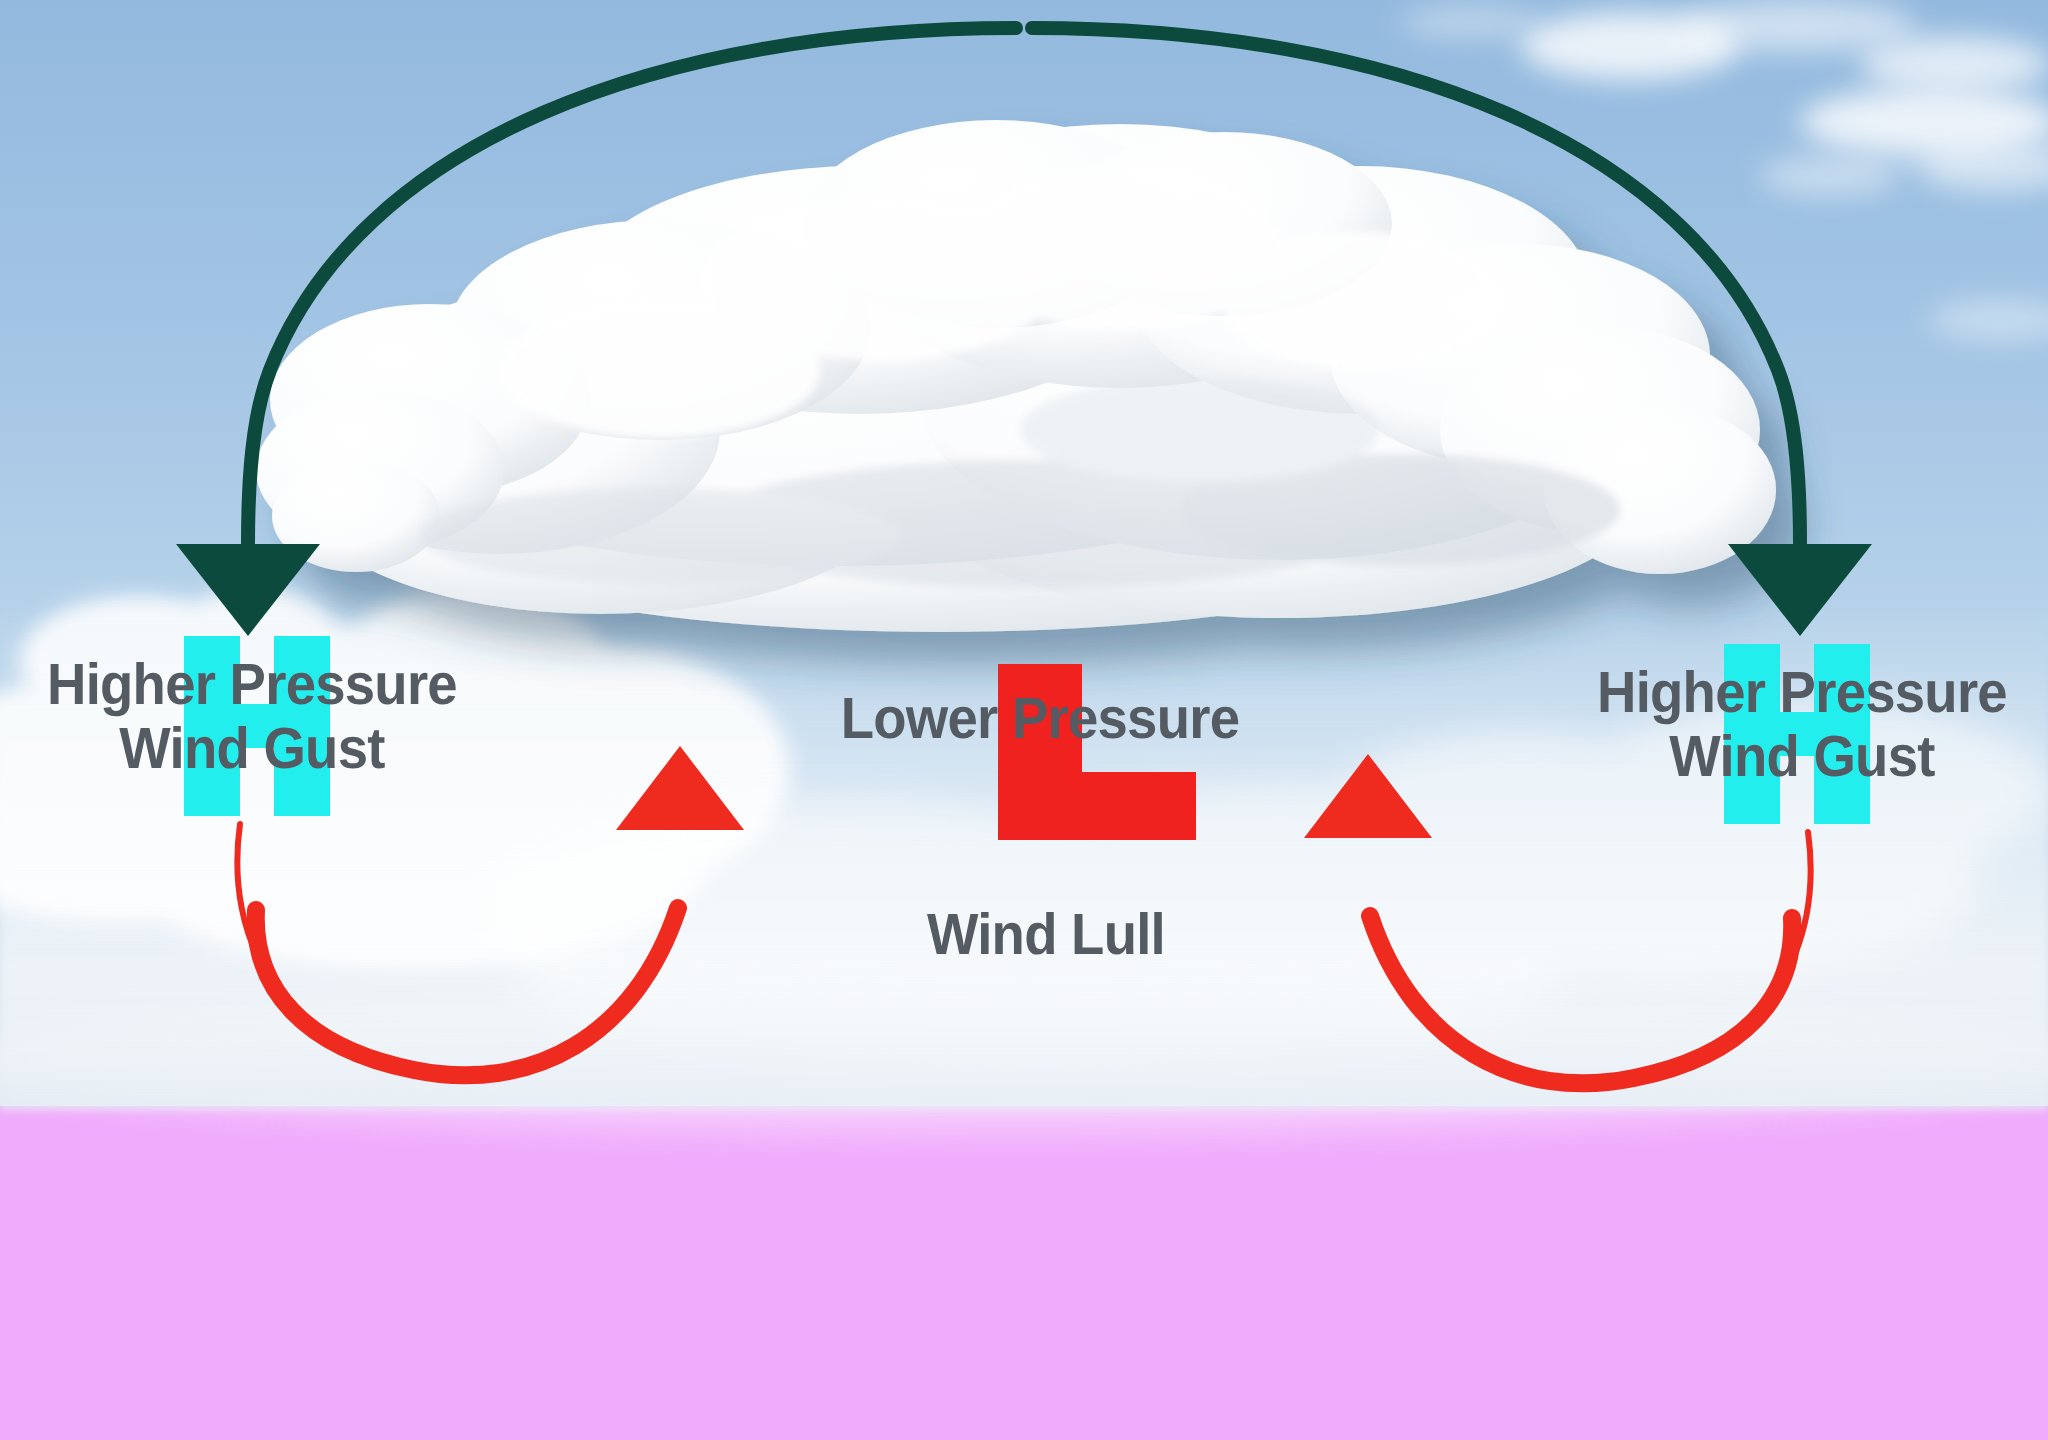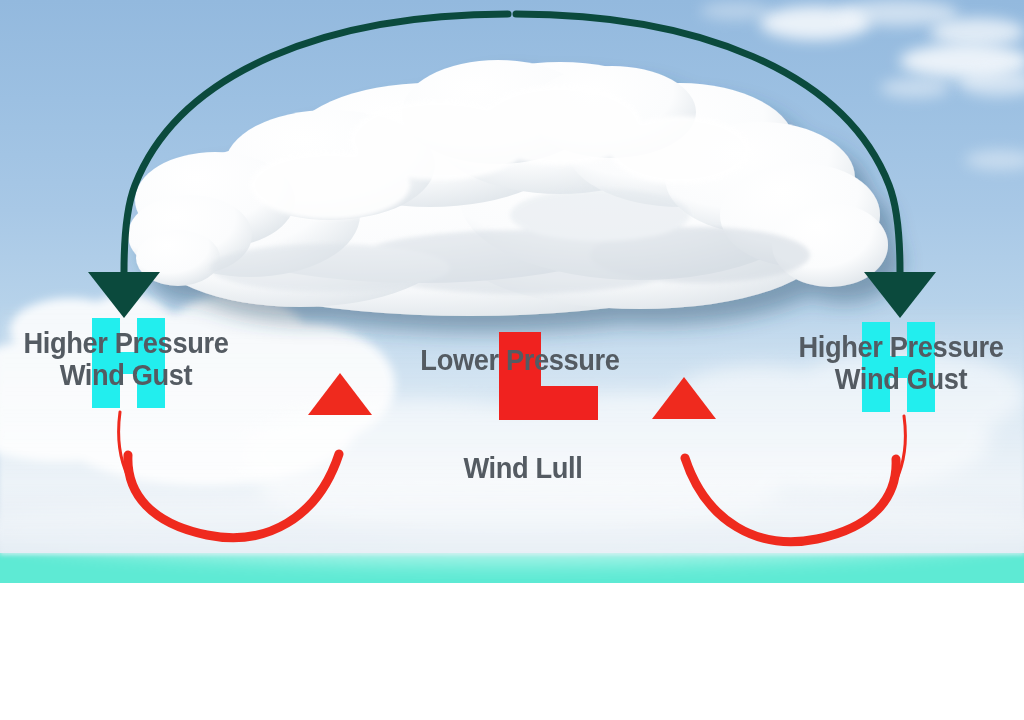--- a/index.html
+++ b/index.html
@@ -1,22 +1,22 @@
 <!DOCTYPE html>
 <html><head>
 <meta charset="utf-8">
 <style>
   html,body{margin:0;padding:0;background:#fff;}
   body{font-family:"Liberation Sans",sans-serif;}
 
   #stage{
     position:relative;
-    width:1024px;height:583px;
+    width:1024px;height:720px;
     overflow:hidden;
-    background:#5eead4;
+    background:#f0abfc;
   }
 
   
   .sky{
     position:absolute;left:0;top:0;width:1024px;height:553px;
     background:linear-gradient(to bottom,
       #93b9de 0%,
       #9cc0e2 18%,
       #a8c8e6 38%,
       #b6d2ea 55%,

